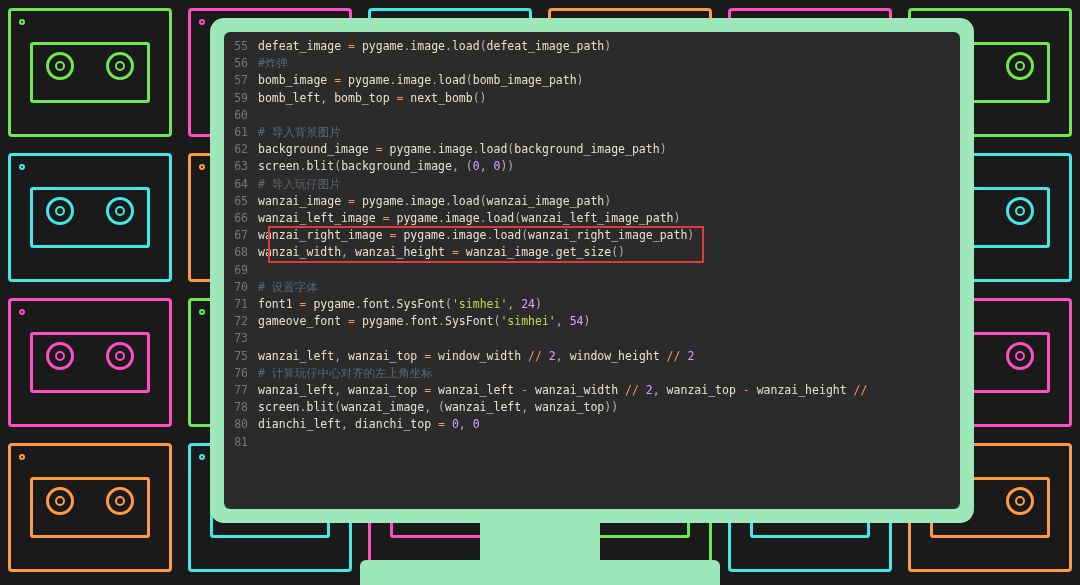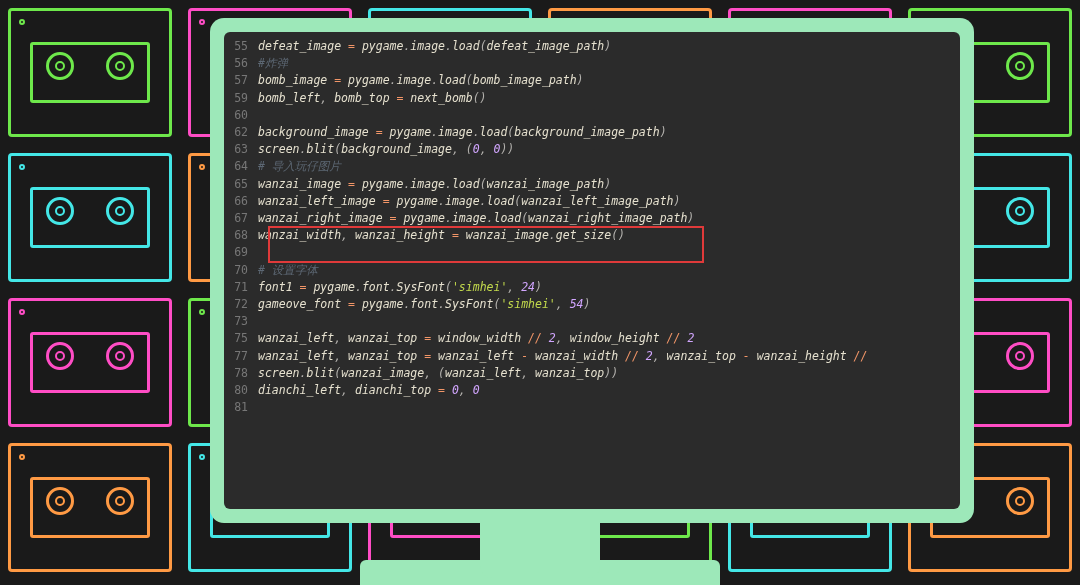--- a/index.html
+++ b/index.html
@@ -108,21 +108,21 @@
     position: relative;
   }
   .gutter {
     width: 34px;
     text-align: right;
     color: #777;
     padding-right: 10px;
     flex-shrink: 0;
     user-select: none;
   }
-  .code { flex: 1; font-style: italic; }
+  .code { flex: 1; }
 
   .highlight-box {
     position: absolute;
     border: 2px solid #e03a3a;
     left: 44px;
     top: 194px;
     width: 436px;
     height: 37px;
     pointer-events: none;
   }
@@ -267,33 +267,35 @@
 <div class="stand"></div>
 
 <div class="monitor">
   <div class="screen">
     <div id="code-lines">
         <div class="line"><span class="gutter">55</span><span class="code"><span class="s-var">defeat_image </span><span class="s-op">= </span><span class="s-var">pygame</span><span class="s-punct">.</span><span class="s-var">image</span><span class="s-punct">.</span><span class="s-func">load</span><span class="s-punct">(</span><span class="s-var">defeat_image_path</span><span class="s-punct">)</span></span></div>
         <div class="line"><span class="gutter">56</span><span class="code"><span class="s-comment">#炸弹</span></span></div>
         <div class="line"><span class="gutter">57</span><span class="code"><span class="s-var">bomb_image </span><span class="s-op">= </span><span class="s-var">pygame</span><span class="s-punct">.</span><span class="s-var">image</span><span class="s-punct">.</span><span class="s-func">load</span><span class="s-punct">(</span><span class="s-var">bomb_image_path</span><span class="s-punct">)</span></span></div>
         <div class="line"><span class="gutter">59</span><span class="code"><span class="s-var">bomb_left</span><span class="s-punct">, </span><span class="s-var">bomb_top </span><span class="s-op">= </span><span class="s-func">next_bomb</span><span class="s-punct">()</span></span></div>
         <div class="line"><span class="gutter">60</span><span class="code"></span></div>
+        <div class="line"><span class="gutter">61</span><span class="code"><span class="s-comment"># 导入背景图片</span></span></div>
         <div class="line"><span class="gutter">62</span><span class="code"><span class="s-var">background_image </span><span class="s-op">= </span><span class="s-var">pygame</span><span class="s-punct">.</span><span class="s-var">image</span><span class="s-punct">.</span><span class="s-func">load</span><span class="s-punct">(</span><span class="s-var">background_image_path</span><span class="s-punct">)</span></span></div>
         <div class="line"><span class="gutter">63</span><span class="code"><span class="s-var">screen</span><span class="s-punct">.</span><span class="s-func">blit</span><span class="s-punct">(</span><span class="s-var">background_image</span><span class="s-punct">, (</span><span class="s-num">0</span><span class="s-punct">, </span><span class="s-num">0</span><span class="s-punct">))</span></span></div>
         <div class="line"><span class="gutter">64</span><span class="code"><span class="s-comment"># 导入玩仔图片</span></span></div>
         <div class="line"><span class="gutter">65</span><span class="code"><span class="s-var">wanzai_image </span><span class="s-op">= </span><span class="s-var">pygame</span><span class="s-punct">.</span><span class="s-var">image</span><span class="s-punct">.</span><span class="s-func">load</span><span class="s-punct">(</span><span class="s-var">wanzai_image_path</span><span class="s-punct">)</span></span></div>
         <div class="line"><span class="gutter">66</span><span class="code"><span class="s-var">wanzai_left_image </span><span class="s-op">= </span><span class="s-var">pygame</span><span class="s-punct">.</span><span class="s-var">image</span><span class="s-punct">.</span><span class="s-func">load</span><span class="s-punct">(</span><span class="s-var">wanzai_left_image_path</span><span class="s-punct">)</span></span></div>
         <div class="line"><span class="gutter">67</span><span class="code"><span class="s-var">wanzai_right_image </span><span class="s-op">= </span><span class="s-var">pygame</span><span class="s-punct">.</span><span class="s-var">image</span><span class="s-punct">.</span><span class="s-func">load</span><span class="s-punct">(</span><span class="s-var">wanzai_right_image_path</span><span class="s-punct">)</span></span></div>
         <div class="line"><span class="gutter">68</span><span class="code"><span class="s-var">wanzai_width</span><span class="s-punct">, </span><span class="s-var">wanzai_height </span><span class="s-op">= </span><span class="s-var">wanzai_image</span><span class="s-punct">.</span><span class="s-func">get_size</span><span class="s-punct">()</span></span></div>
         <div class="line"><span class="gutter">69</span><span class="code"></span></div>
         <div class="line"><span class="gutter">70</span><span class="code"><span class="s-comment"># 设置字体</span></span></div>
         <div class="line"><span class="gutter">71</span><span class="code"><span class="s-var">font1 </span><span class="s-op">= </span><span class="s-var">pygame</span><span class="s-punct">.</span><span class="s-var">font</span><span class="s-punct">.</span><span class="s-func">SysFont</span><span class="s-punct">(</span><span class="s-str">'simhei'</span><span class="s-punct">, </span><span class="s-num">24</span><span class="s-punct">)</span></span></div>
         <div class="line"><span class="gutter">72</span><span class="code"><span class="s-var">gameove_font </span><span class="s-op">= </span><span class="s-var">pygame</span><span class="s-punct">.</span><span class="s-var">font</span><span class="s-punct">.</span><span class="s-func">SysFont</span><span class="s-punct">(</span><span class="s-str">'simhei'</span><span class="s-punct">, </span><span class="s-num">54</span><span class="s-punct">)</span></span></div>
         <div class="line"><span class="gutter">73</span><span class="code"></span></div>
         <div class="line"><span class="gutter">75</span><span class="code"><span class="s-var">wanzai_left</span><span class="s-punct">, </span><span class="s-var">wanzai_top </span><span class="s-op">= </span><span class="s-var">window_width </span><span class="s-op">// </span><span class="s-num">2</span><span class="s-punct">, </span><span class="s-var">window_height </span><span class="s-op">// </span><span class="s-num">2</span></span></div>
+        <div class="line"><span class="gutter">76</span><span class="code"><span class="s-comment"># 计算玩仔中心对齐的左上角坐标</span></span></div>
         <div class="line"><span class="gutter">77</span><span class="code"><span class="s-var">wanzai_left</span><span class="s-punct">, </span><span class="s-var">wanzai_top </span><span class="s-op">= </span><span class="s-var">wanzai_left </span><span class="s-op">- </span><span class="s-var">wanzai_width </span><span class="s-op">// </span><span class="s-num">2</span><span class="s-punct">, </span><span class="s-var">wanzai_top </span><span class="s-op">- </span><span class="s-var">wanzai_height </span><span class="s-op">// </span></span></div>
         <div class="line"><span class="gutter">78</span><span class="code"><span class="s-var">screen</span><span class="s-punct">.</span><span class="s-func">blit</span><span class="s-punct">(</span><span class="s-var">wanzai_image</span><span class="s-punct">, (</span><span class="s-var">wanzai_left</span><span class="s-punct">, </span><span class="s-var">wanzai_top</span><span class="s-punct">))</span></span></div>
         <div class="line"><span class="gutter">80</span><span class="code"><span class="s-var">dianchi_left</span><span class="s-punct">, </span><span class="s-var">dianchi_top </span><span class="s-op">= </span><span class="s-num">0</span><span class="s-punct">, </span><span class="s-num">0</span></span></div>
         <div class="line"><span class="gutter">81</span><span class="code"></span></div>
       </div>
     <div class="highlight-box"></div>
   </div>
 </div>
 
 </body></html>

